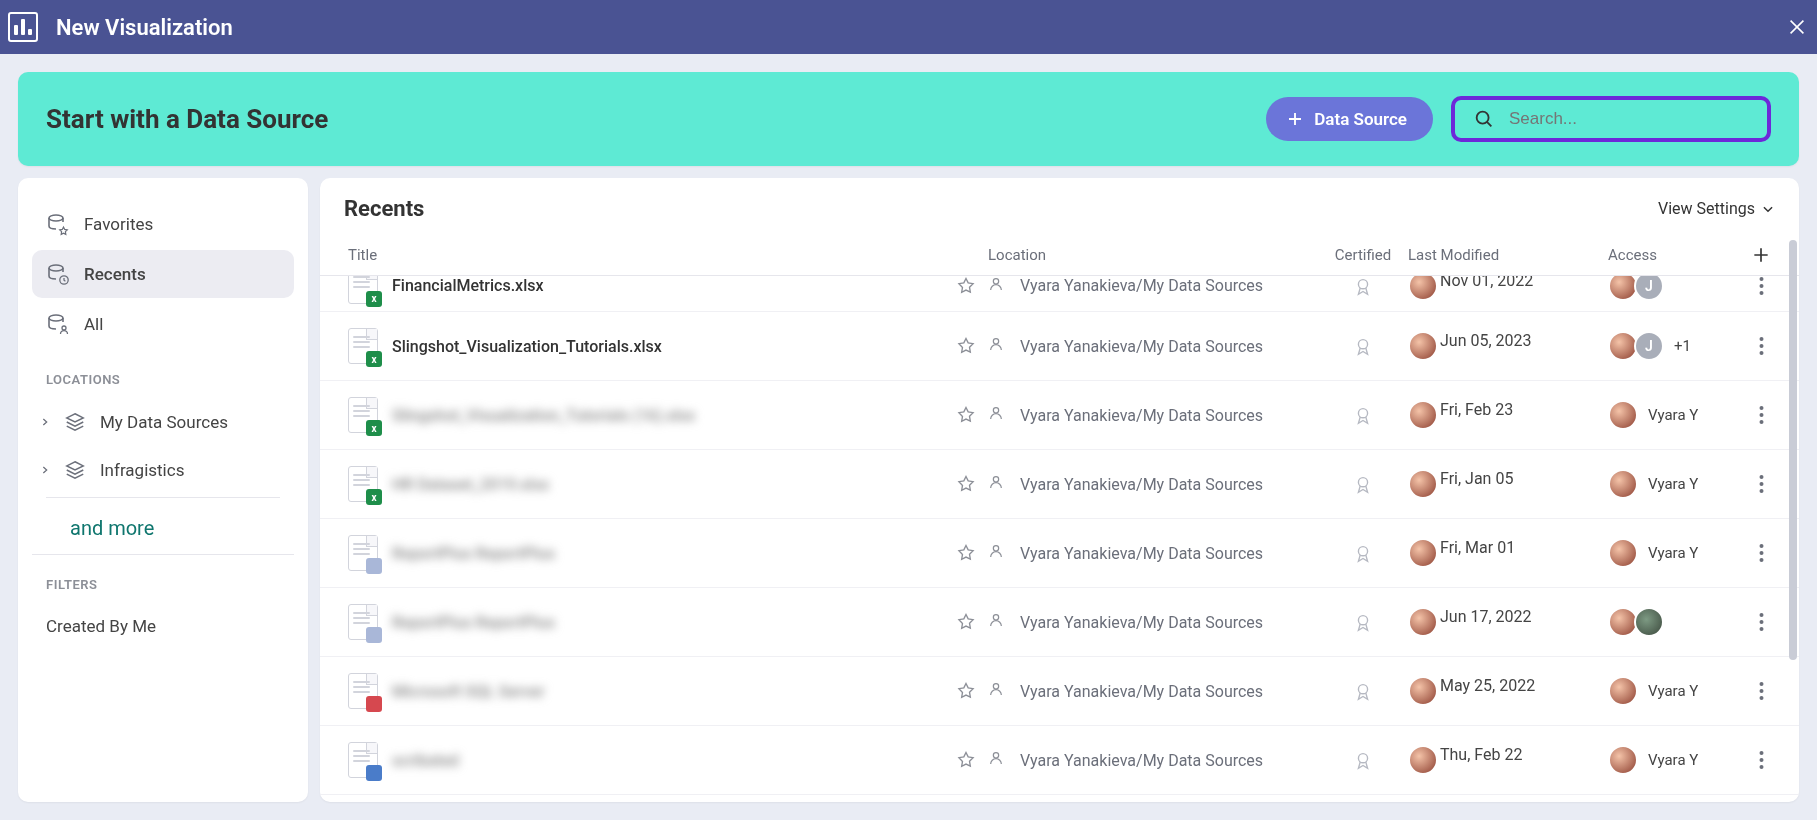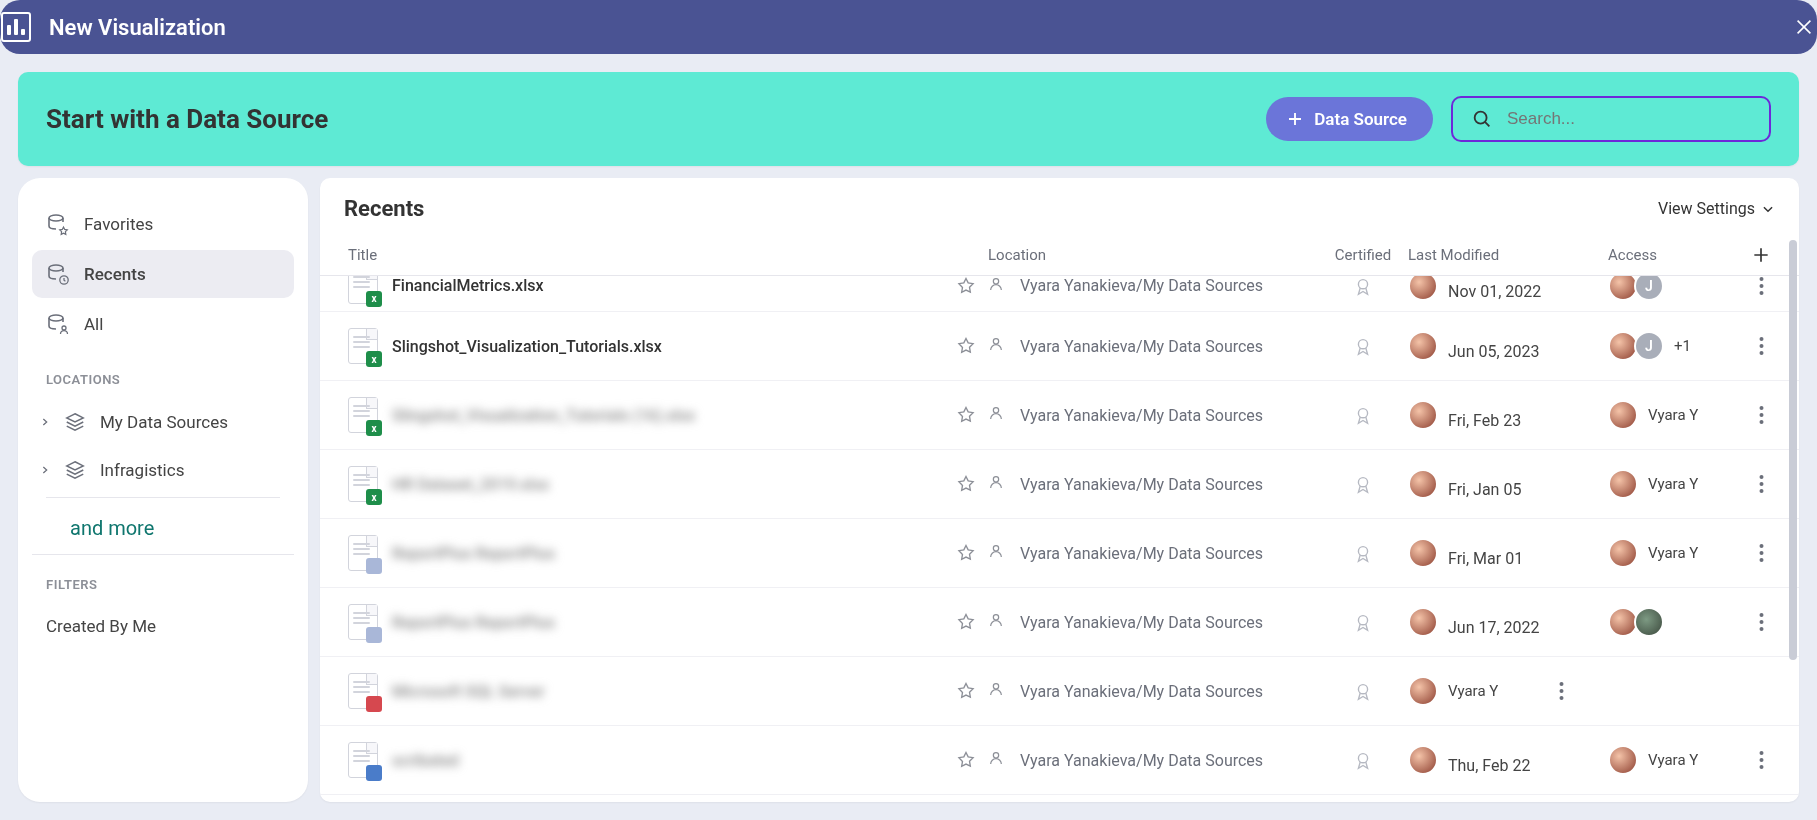--- a/index.html
+++ b/index.html
@@ -16,23 +16,22 @@
     inset: 0;
     background: #e9ecf4;
     display: flex;
     flex-direction: column;
   }
   .titlebar {
     background: #4a5393;
     height: 54px;
     display: flex;
     align-items: center;
-    padding: 0 1px;
+    padding: 0 8px;
     color: #fff;
-    border-radius: 20px;
   }
   .titlebar .app-icon {
     width: 30px; height: 30px;
     border: 2px solid #fff;
     border-radius: 3px;
     display: flex; align-items: flex-end; justify-content: center;
     gap: 3px; padding: 4px 4px 5px;
     margin-right: 18px;
   }
   .titlebar .app-icon span {
@@ -76,21 +75,21 @@
     border-radius: 22px;
     padding: 12px 26px 12px 20px;
     font-size: 17px;
     font-weight: 600;
     display: flex; align-items: center; gap: 10px;
     cursor: pointer;
   }
   .btn-primary svg { stroke: #fff; }
   .search-box {
     margin-left: 18px;
-    border: 2px solid #6d28d9;
+    border: 4px solid #6d28d9;
     border-radius: 10px;
     padding: 0 18px;
     height: 46px;
     width: 320px;
     display: flex; align-items: center; gap: 14px;
   }
   .search-box svg { stroke: #333; flex-shrink: 0; }
   .search-box input {
     border: none; outline: none; font-size: 17px;
     flex: 1; color: #333; background: transparent;
@@ -99,21 +98,21 @@
   .body-row {
     display: flex;
     gap: 12px;
     flex: 1;
     min-height: 0;
   }
 
   .sidebar {
     width: 290px;
     background: #fff;
-    border-radius: 22px;
+    border-radius: 10px;
     padding: 20px 14px;
     box-shadow: 0 1px 2px rgba(0,0,0,0.05);
     overflow-y: auto;
   }
   .sidebar .item {
     display: flex; align-items: center; gap: 14px;
     padding: 12px 14px;
     border-radius: 10px;
     cursor: pointer;
     color: #444;
@@ -226,21 +225,21 @@
 
   .title-text { font-weight: 500; color:#333; }
   .title-text.blurred { filter: blur(5px); color:#888; user-select:none; }
 
   .loc-cell { display:flex; align-items:center; gap:16px; color:#6b6f7a; }
   .loc-cell svg { stroke:#8c8f97; }
 
   .cert-cell { display:flex; justify-content:center; }
   .cert-cell svg { stroke:#b6b9c2; }
 
-  .mod-cell { display:flex; align-items:flex-end; gap:10px; }
+  .mod-cell { display:flex; align-items:flex-start; gap:2px; }
   .access-cell { display:flex; align-items:center; gap:6px; }
 
   .avatar {
     width: 30px; height: 30px; border-radius:50%;
     background: radial-gradient(circle at 35% 35%, #f4c3a8, #8b3d2e);
     flex-shrink:0; display:inline-flex; align-items:center; justify-content:center;
     font-size:14px; font-weight:600; color:#fff; border:2px solid #fff;
   }
   .avatar.stack { margin-left:-10px; }
   .avatar.j { background:#a9aeb9; }
@@ -711,20 +710,24 @@
                     <path d="M4 21c0-4.4 3.6-8 8-8s8 3.6 8 8"></path>
                   </svg></span>
       <span>Vyara Yanakieva/My Data Sources</span>
     </div>
     <div class="col-cert cert-cell">
                 <svg width="22" height="22" viewBox="0 0 24 24" fill="none" stroke-width="1.5">
                   <circle cx="12" cy="10" r="5"></circle>
                   <path d="M9 14l-2 7 5-3 5 3-2-7"></path>
                 </svg>
               </div>
+    <div class="col-mod mod-cell">
+      <span class="avatar"></span>
+      <span>May 25, 2022</span>
+    </div>
     <div class="col-access access-cell">
       <span class="avatar"></span>
       <span class="plus-count">Vyara Y</span>
     </div>
     <div class="col-actions more-cell">
                 <svg width="5" height="20" viewBox="0 0 5 20">
                   <circle cx="2.5" cy="3" r="2"></circle>
                   <circle cx="2.5" cy="10" r="2"></circle>
                   <circle cx="2.5" cy="17" r="2"></circle>
                 </svg>

